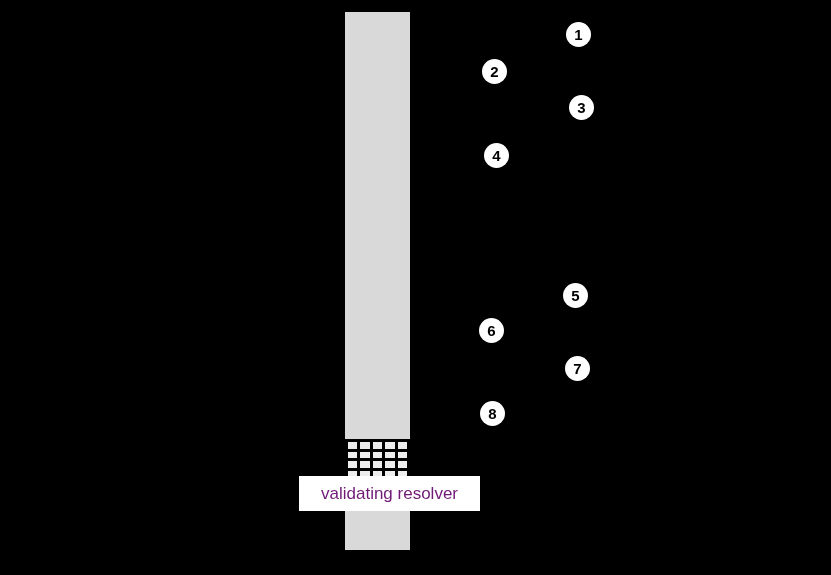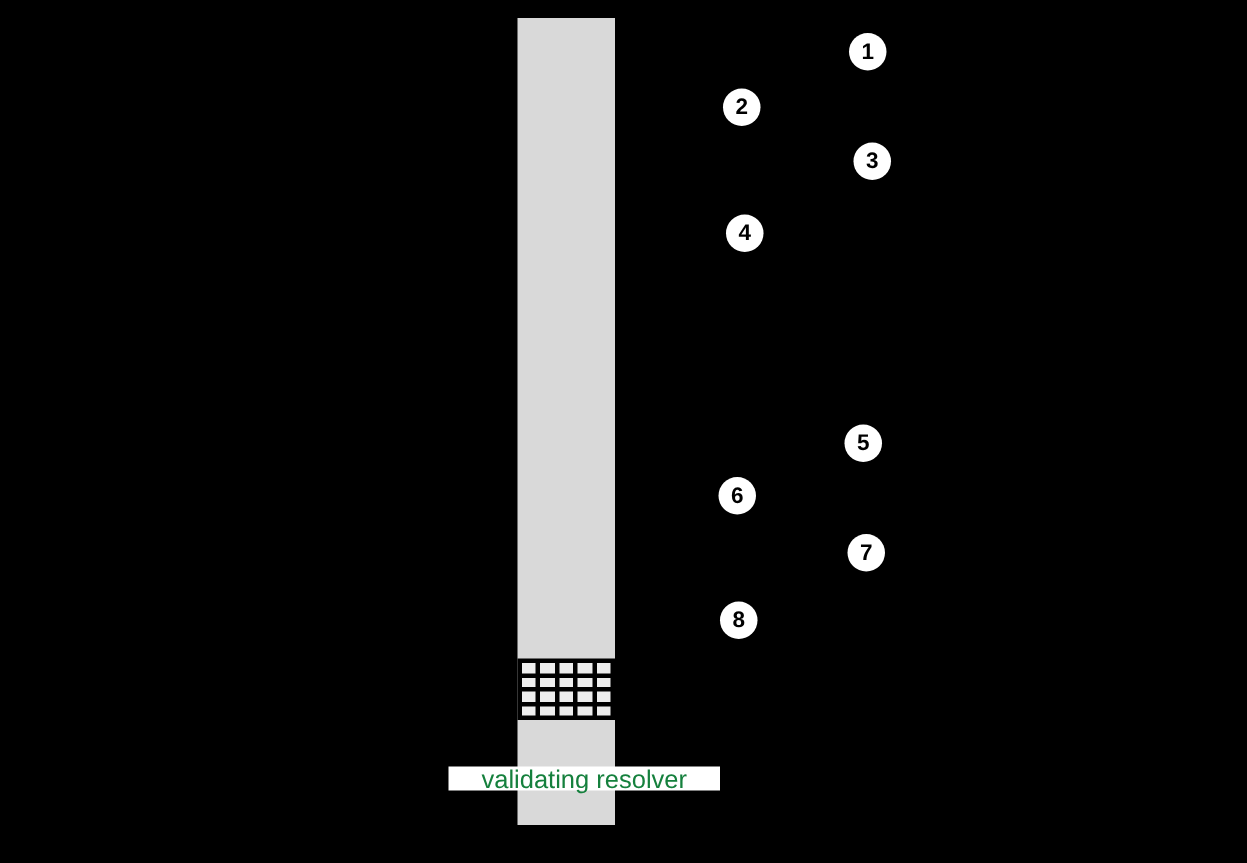--- a/index.html
+++ b/index.html
@@ -36,25 +36,25 @@
       gap: 3px;
       padding: 3px;
       box-sizing: border-box;
     }
     .grid-cell {
       background: #ededed;
     }
     .resolver-label {
       position: absolute;
       left: 299px;
-      top: 511px;
+      top: 476px;
       width: 181px;
-      height: 16px;
+      height: 35px;
       background: #ffffff;
-      color: #15803d;
+      color: #701a75;
       display: flex;
       align-items: center;
       justify-content: center;
       font-size: 17px;
       line-height: 1;
       white-space: nowrap;
     }
     .step-marker {
       position: absolute;
       width: 25px;

